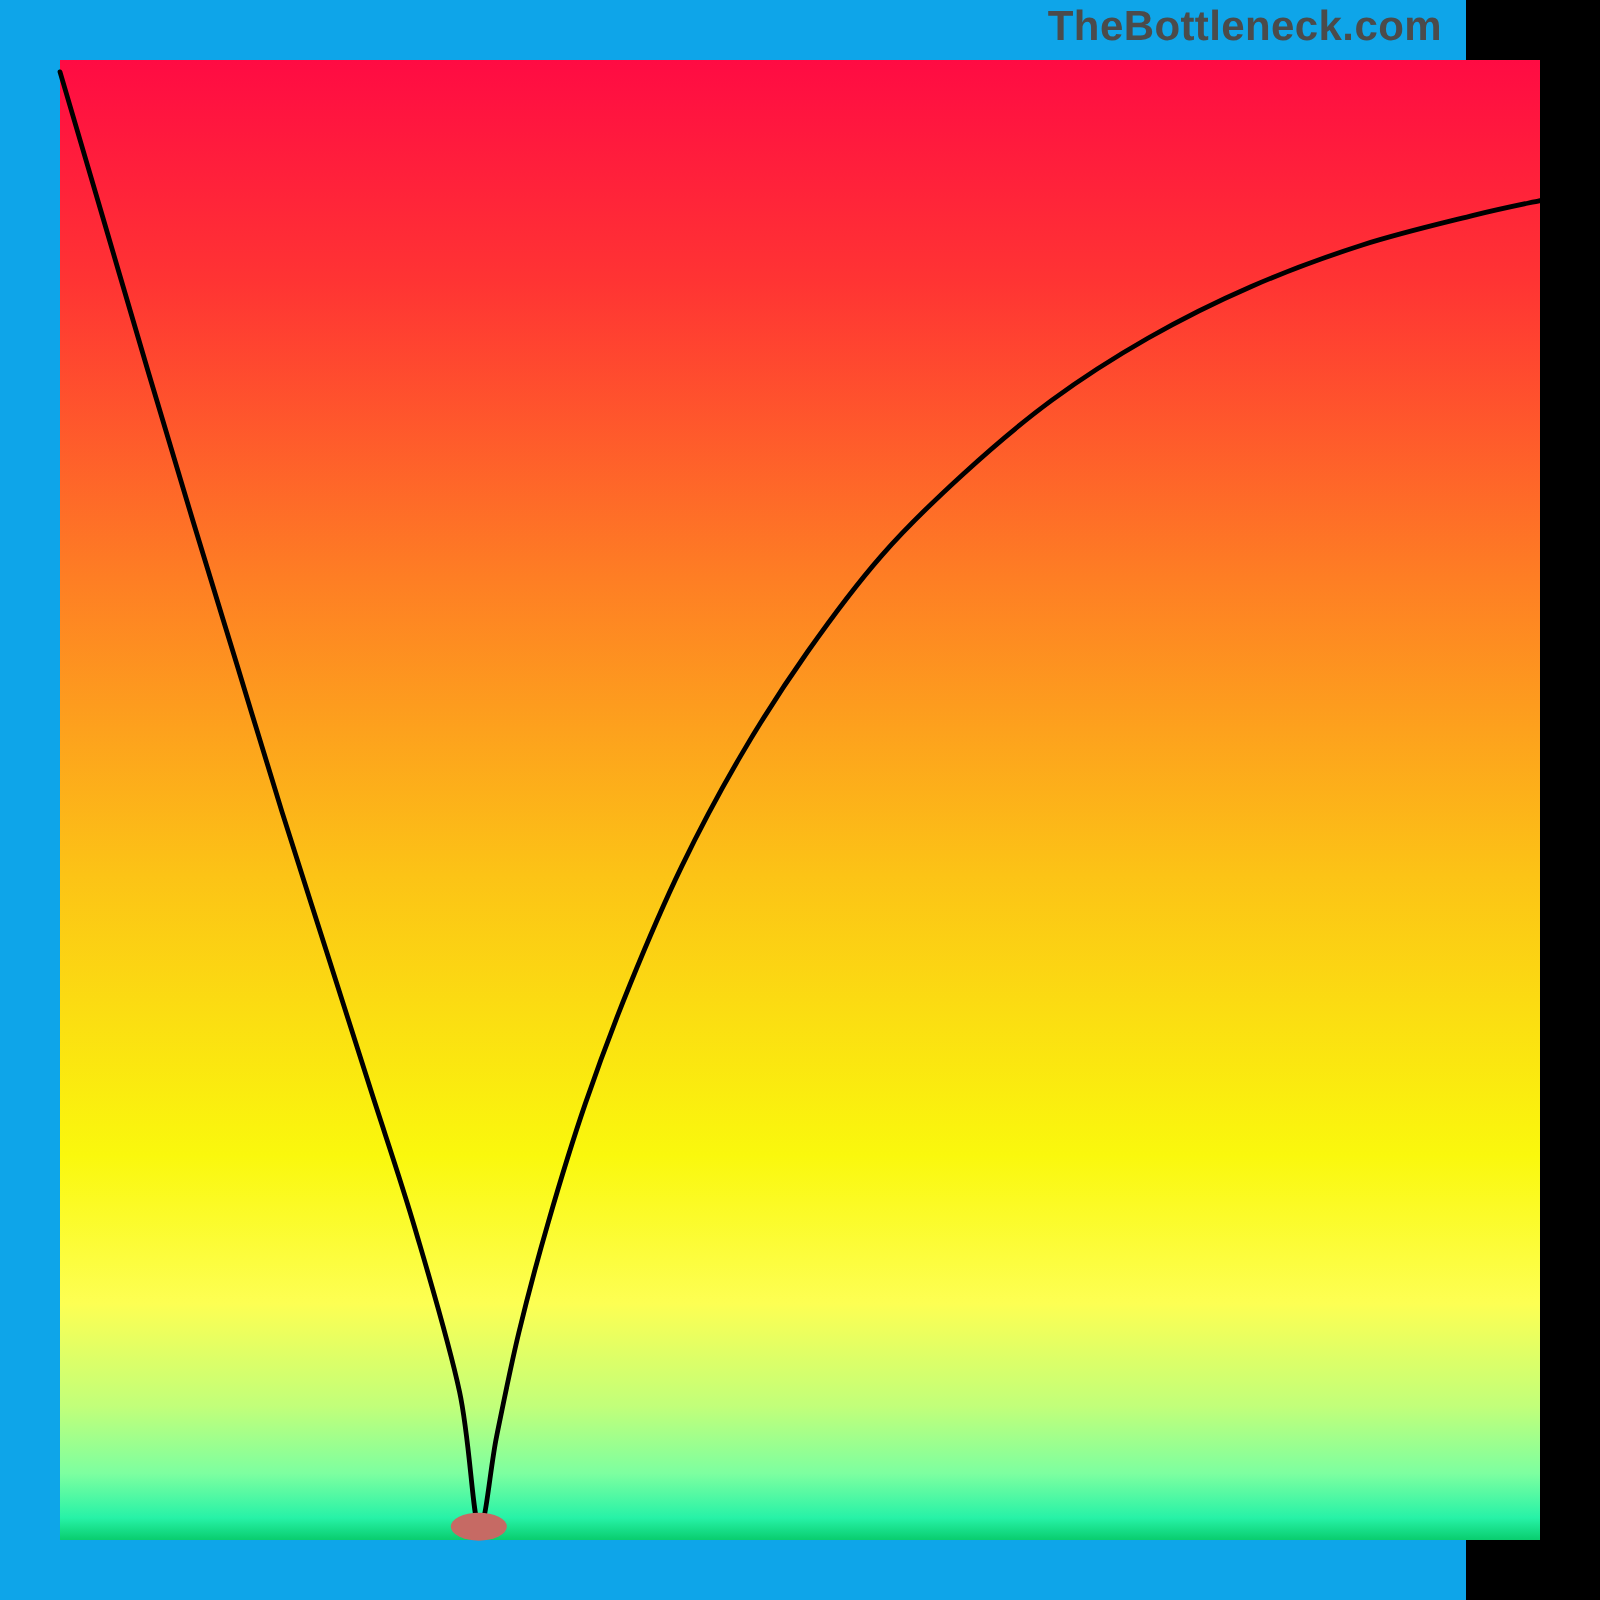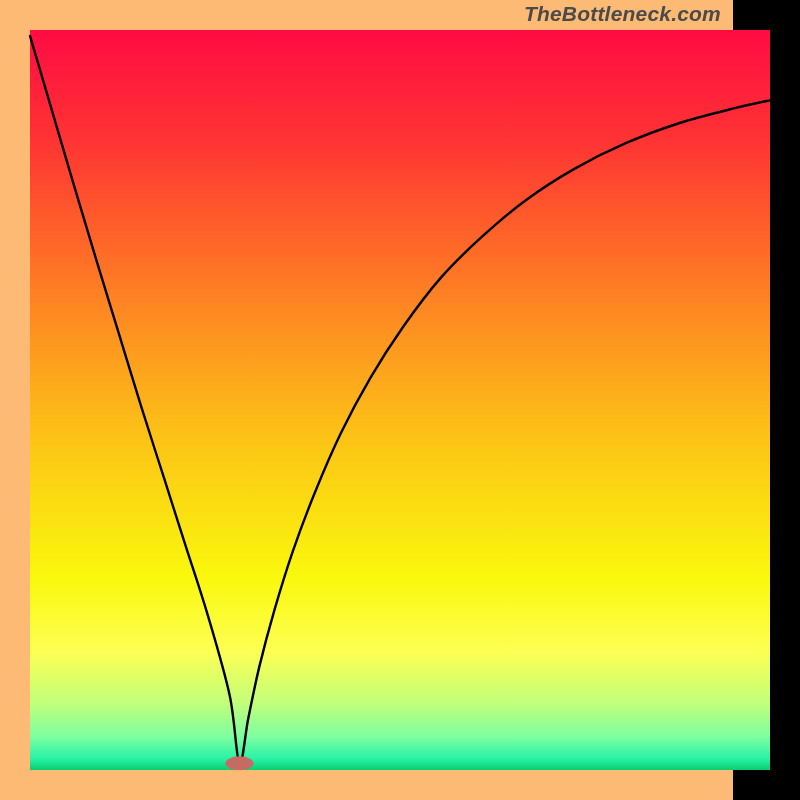--- a/index.html
+++ b/index.html
@@ -8,22 +8,21 @@
     width: 800px;
     height: 800px;
     overflow: hidden;
     background: #000;
     font-family: Arial, Helvetica, sans-serif;
   }
   .frame {
     position: relative;
     width: 733px;
     height: 800px;
-    background: #fdba74;
-    font-style: italic;
+    background: #0ea5e9;
   }
   .watermark {
     position: absolute;
     top: 2px;
     right: 12px;
     color: #4b4b4b;
     font-size: 21px;
     font-weight: 600;
     letter-spacing: 0.2px;
     z-index: 5;

